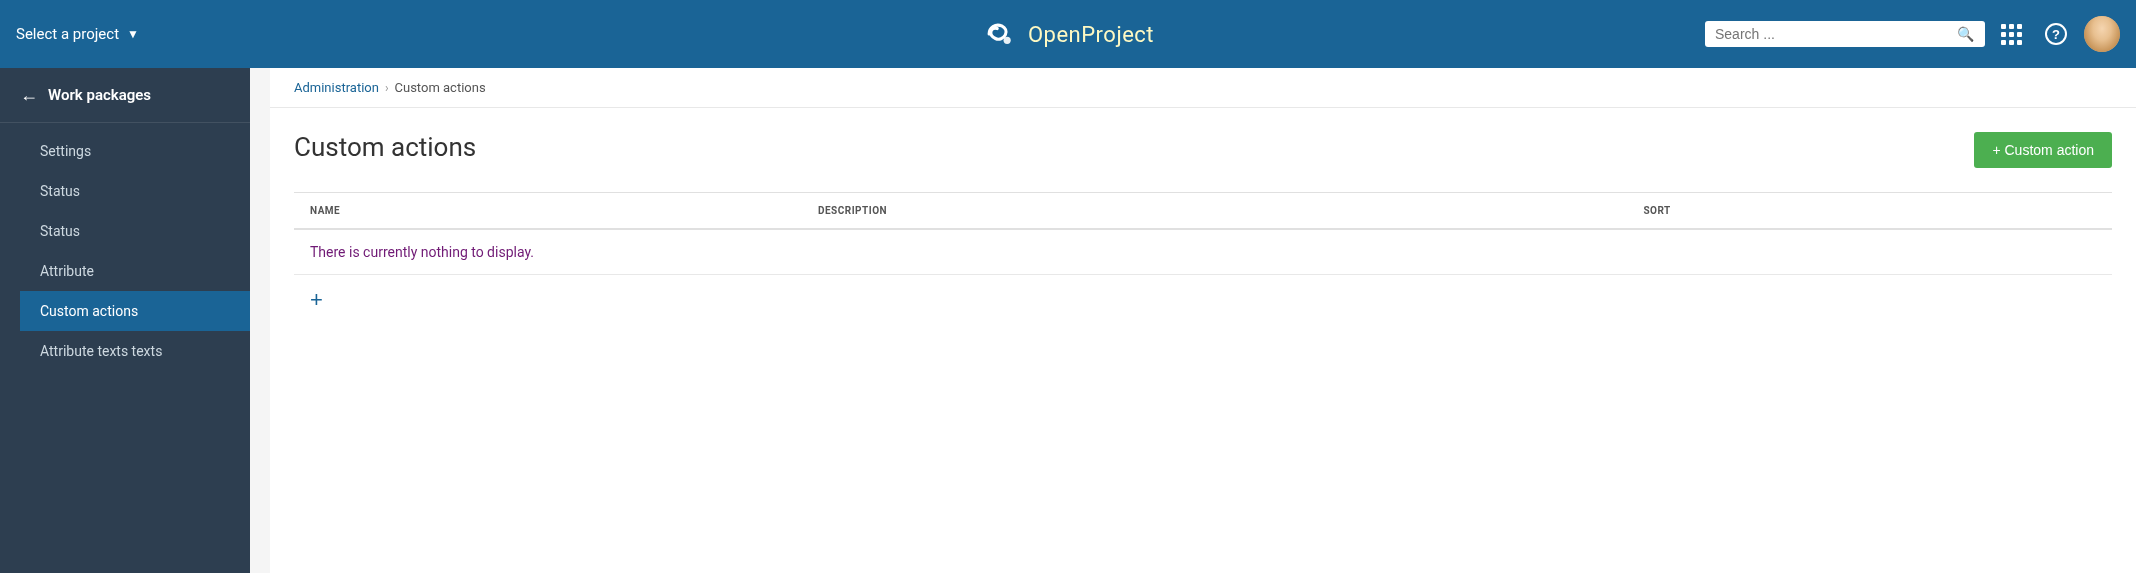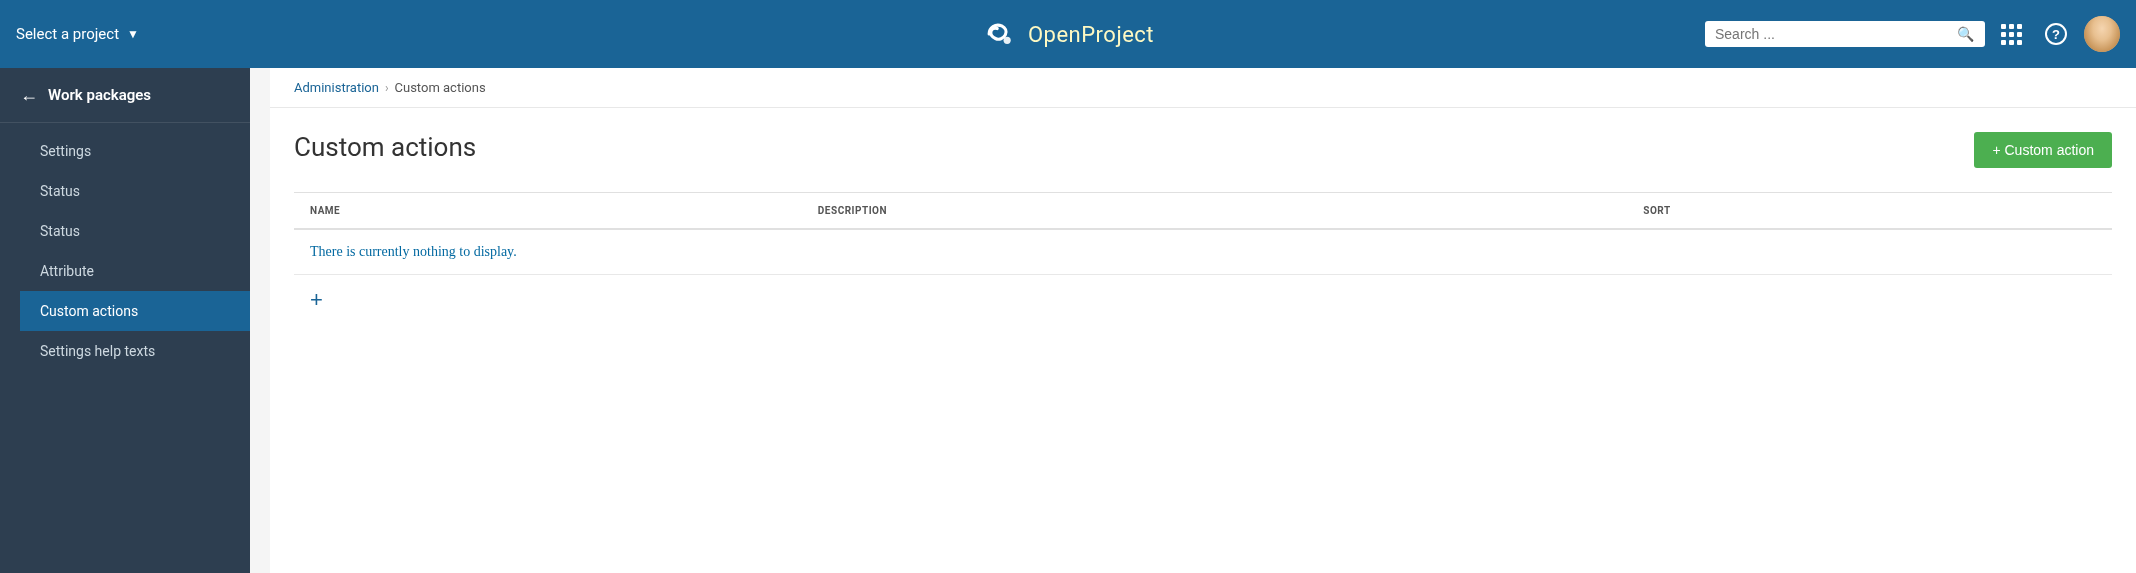--- a/index.html
+++ b/index.html
@@ -222,22 +222,21 @@
       letter-spacing: 0.5px;
       text-transform: uppercase;
     }
     .data-table td {
       padding: 14px 16px;
       font-size: 14px;
       color: #444;
       border-bottom: 1px solid #e8e8e8;
     }
     .empty-row td {
-      color: #0369a1;
-      font-family: Liberation Serif, serif;
+      color: #701a75;
     }
     .add-row td {
       border-bottom: none;
     }
     .add-inline-btn {
       background: none;
       border: none;
       color: #1a6496;
       font-size: 22px;
       cursor: pointer;
@@ -322,21 +321,21 @@
       <li>
         <a>Status</a>
       </li>
       <li>
         <a>Attribute</a>
       </li>
       <li class="active">
         <a>Custom actions</a>
       </li>
       <li>
-        <a>Settings help texts</a>
+        <a>Attribute texts texts</a>
       </li>
     </ul>
   </nav>
 
   <main class="main">
 
     <div class="breadcrumb-bar">
       <a class="breadcrumb-link">Administration</a>
       <span class="breadcrumb-separator">›</span>
       <span class="breadcrumb-current">Custom actions</span>

